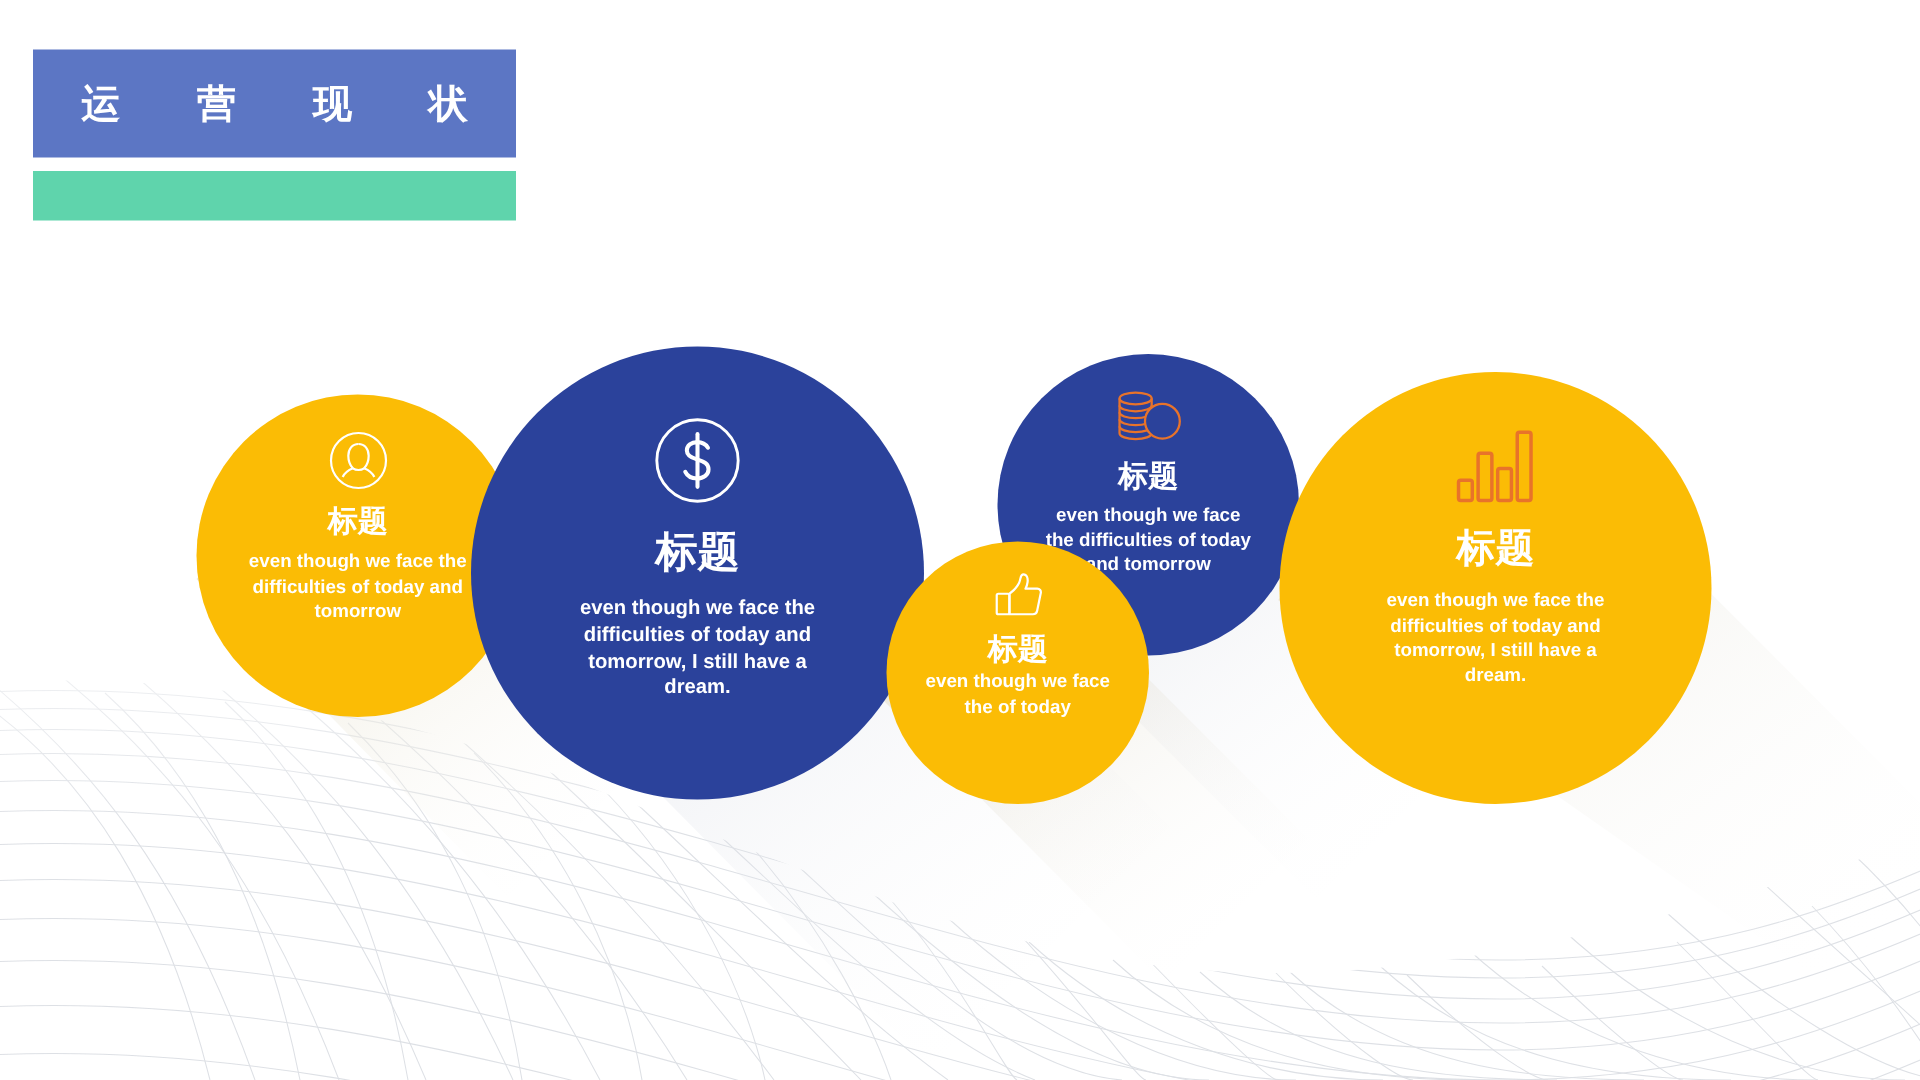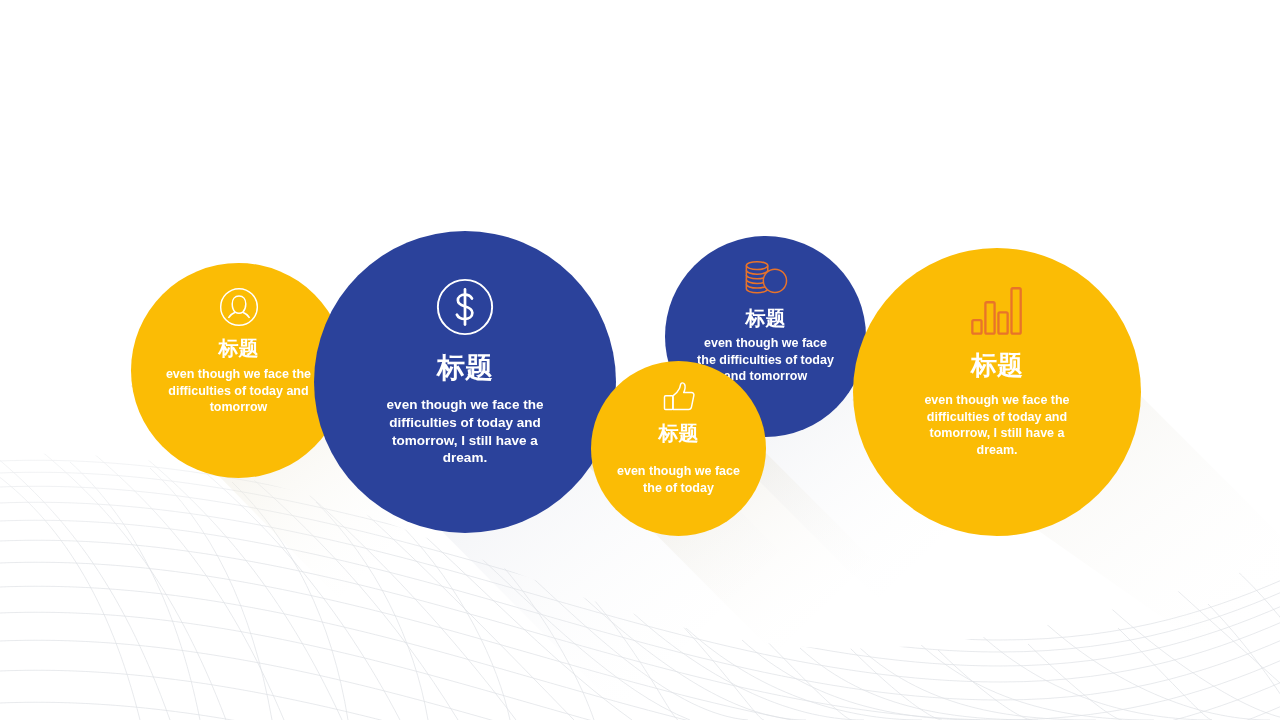--- a/index.html
+++ b/index.html
@@ -135,21 +135,21 @@
 
   
   #circle-4 {
     left: 591px; top: 361px;
     width: 175px; height: 175px;
     background: #fbbc05;
     z-index: 22;
   }
   #circle-4 .c-icon { margin-top: 18px; }
   #circle-4 .c-head { font-size: 20px; margin-top: 6px; }
-  #circle-4 .c-body { font-size: 12.5px; margin-top: 20px; width: 126px; }
+  #circle-4 .c-body { font-size: 12.5px; margin-top: 3px; width: 126px; }
 
   
   #circle-5 {
     left: 853px; top: 248px;
     width: 288px; height: 288px;
     background: #fbbc05;
     z-index: 21;
   }
   #circle-5 .c-icon { margin-top: 32px; }
   #circle-5 .c-head { font-size: 26px; margin-top: 14px; }
@@ -262,20 +262,26 @@
 
     <path d="M465,236 L780,551 L620,711 L308,396 Z" fill="url(#shBlue1)"></path>
 
     <path d="M766,240 L1002,476 L878,600 L660,382 Z" fill="url(#shBlue2)"></path>
 
     <path d="M679,366 L872,559 L776,655 L586,464 Z" fill="url(#shYellow2)"></path>
 
     <path d="M997,252 L1280,535 L1280,700 L852,400 Z" fill="url(#shYellow3)"></path>
   </svg>
 
+  <div id="title-block">
+    <div id="title-bar">
+      <span id="title-text">运 营 现 状</span>
+    </div>
+    <div id="title-accent"></div>
+  </div>
 
   <div class="circle" id="circle-1">
     <div class="c-icon">
       <svg width="44" height="44" viewBox="0 0 48 48" fill="none" stroke="#ffffff" stroke-width="1.6">
         <circle cx="24" cy="24" r="20"></circle>
         <path d="M24 12c-4.6 0-7.4 3.6-7.4 8.6 0 4.2 1.6 7.3 3.3 9.1 -3.6 1.5-6.2 3.9-7.4 6.3"></path>
         <path d="M24 12c4.6 0 7.4 3.6 7.4 8.6 0 4.2-1.6 7.3-3.3 9.1 3.6 1.5 6.2 3.9 7.4 6.3"></path>
         <path d="M19.9 29.7c1.2 .8 2.6 1.2 4.1 1.2 1.5 0 2.9-.4 4.1-1.2"></path>
       </svg>
     </div>

